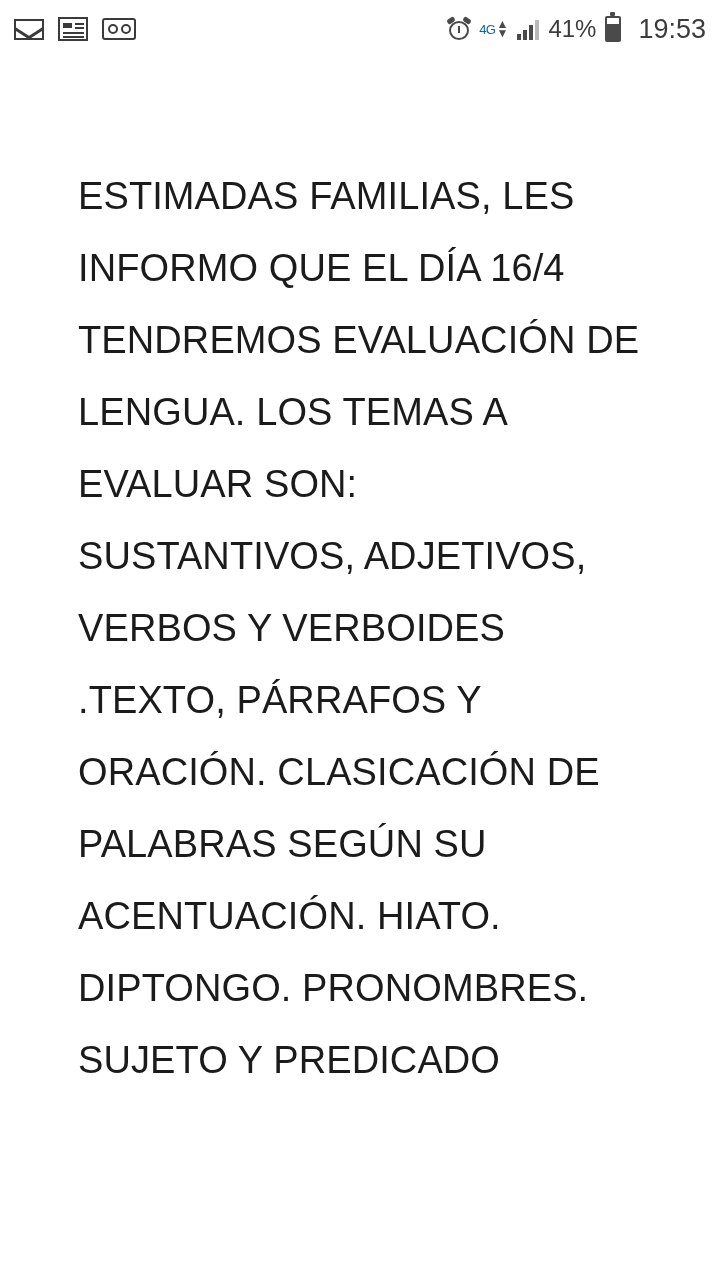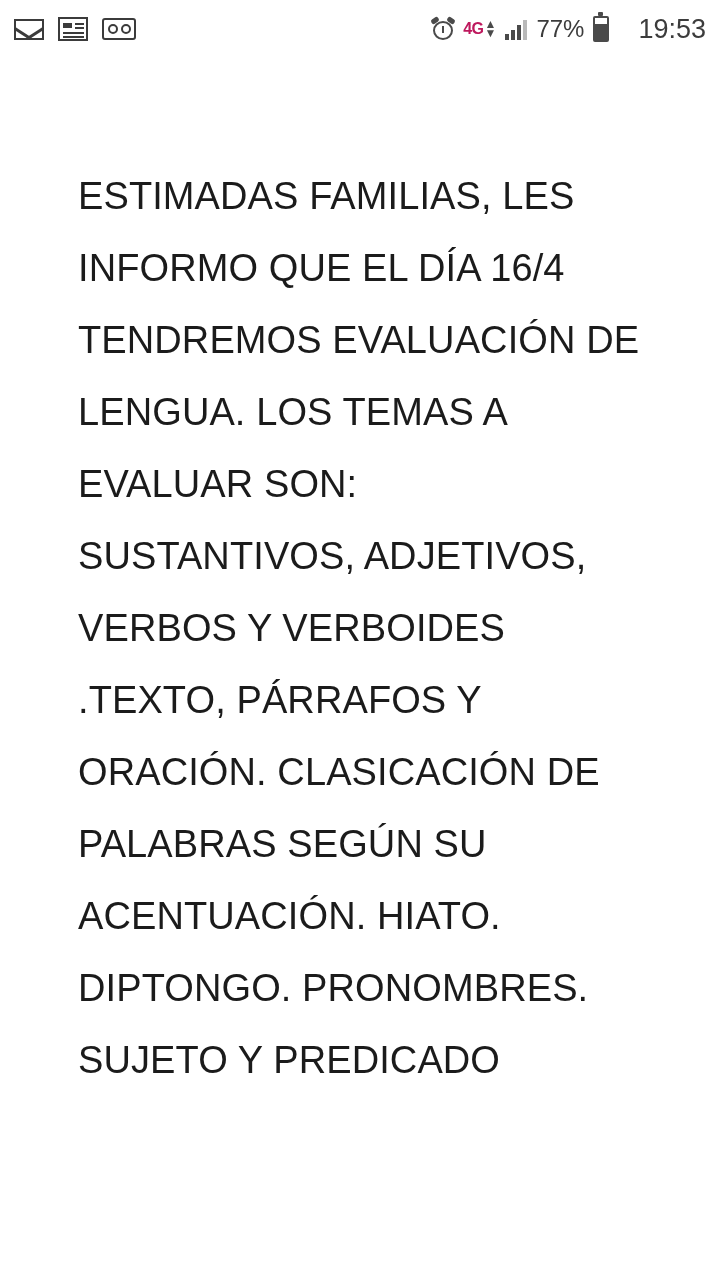--- a/index.html
+++ b/index.html
@@ -130,23 +130,23 @@
   .icon-alarm .bellL { left: -1px; transform: rotate(-35deg); }
   .icon-alarm .bellR { right: -1px; transform: rotate(35deg); }
 
   
   .icon-4g {
     display: flex;
     align-items: center;
     font-size: 0;
   }
   .icon-4g .g-text {
-    font-size: 16px;
-    font-weight: bold;
-    color: #be185d;
+    font-size: 13px;
+    font-weight: normal;
+    color: #0369a1;
     line-height: 1;
     letter-spacing: -0.5px;
   }
   .icon-4g .arrows {
     display: flex;
     flex-direction: column;
     margin-left: 1px;
     line-height: 0.75;
   }
   .icon-4g .arrows span {
@@ -187,21 +187,21 @@
     position: absolute;
     top: -6px; left: 3px;
     width: 5px; height: 4px;
     background: #4a4a4a;
     border-radius: 1px;
   }
 
   .clock-text {
     font-size: 27px;
     color: #3c3c3c;
-    margin-left: 20px;
+    margin-left: 8px;
     font-family: "Liberation Sans", sans-serif;
   }
 
   
   .message-area {
     position: absolute;
     top: 160px;
     left: 0;
     width: 720px;
     padding: 0 78px;
@@ -249,21 +249,21 @@
         <span>▲</span>
           <span>▼</span>
       </span>
     </span>
     <span class="icon-signal">
       <i></i>
         <i></i>
         <i></i>
         <i></i>
     </span>
-    <span class="battery-text">77%</span>
+    <span class="battery-text">41%</span>
     <span class="icon-battery"></span>
     <span class="clock-text">19:53</span>
   </div>
 </div>
 
 <div class="message-area">
   <div class="message-text">ESTIMADAS FAMILIAS, LES INFORMO QUE EL DÍA 16/4 TENDREMOS EVALUACIÓN DE LENGUA. LOS TEMAS A EVALUAR SON: SUSTANTIVOS, ADJETIVOS, VERBOS Y VERBOIDES .TEXTO, PÁRRAFOS Y ORACIÓN. CLASICACIÓN DE PALABRAS SEGÚN SU ACENTUACIÓN. HIATO. DIPTONGO. PRONOMBRES. SUJETO Y PREDICADO</div>
 </div>
 
 </body></html>

